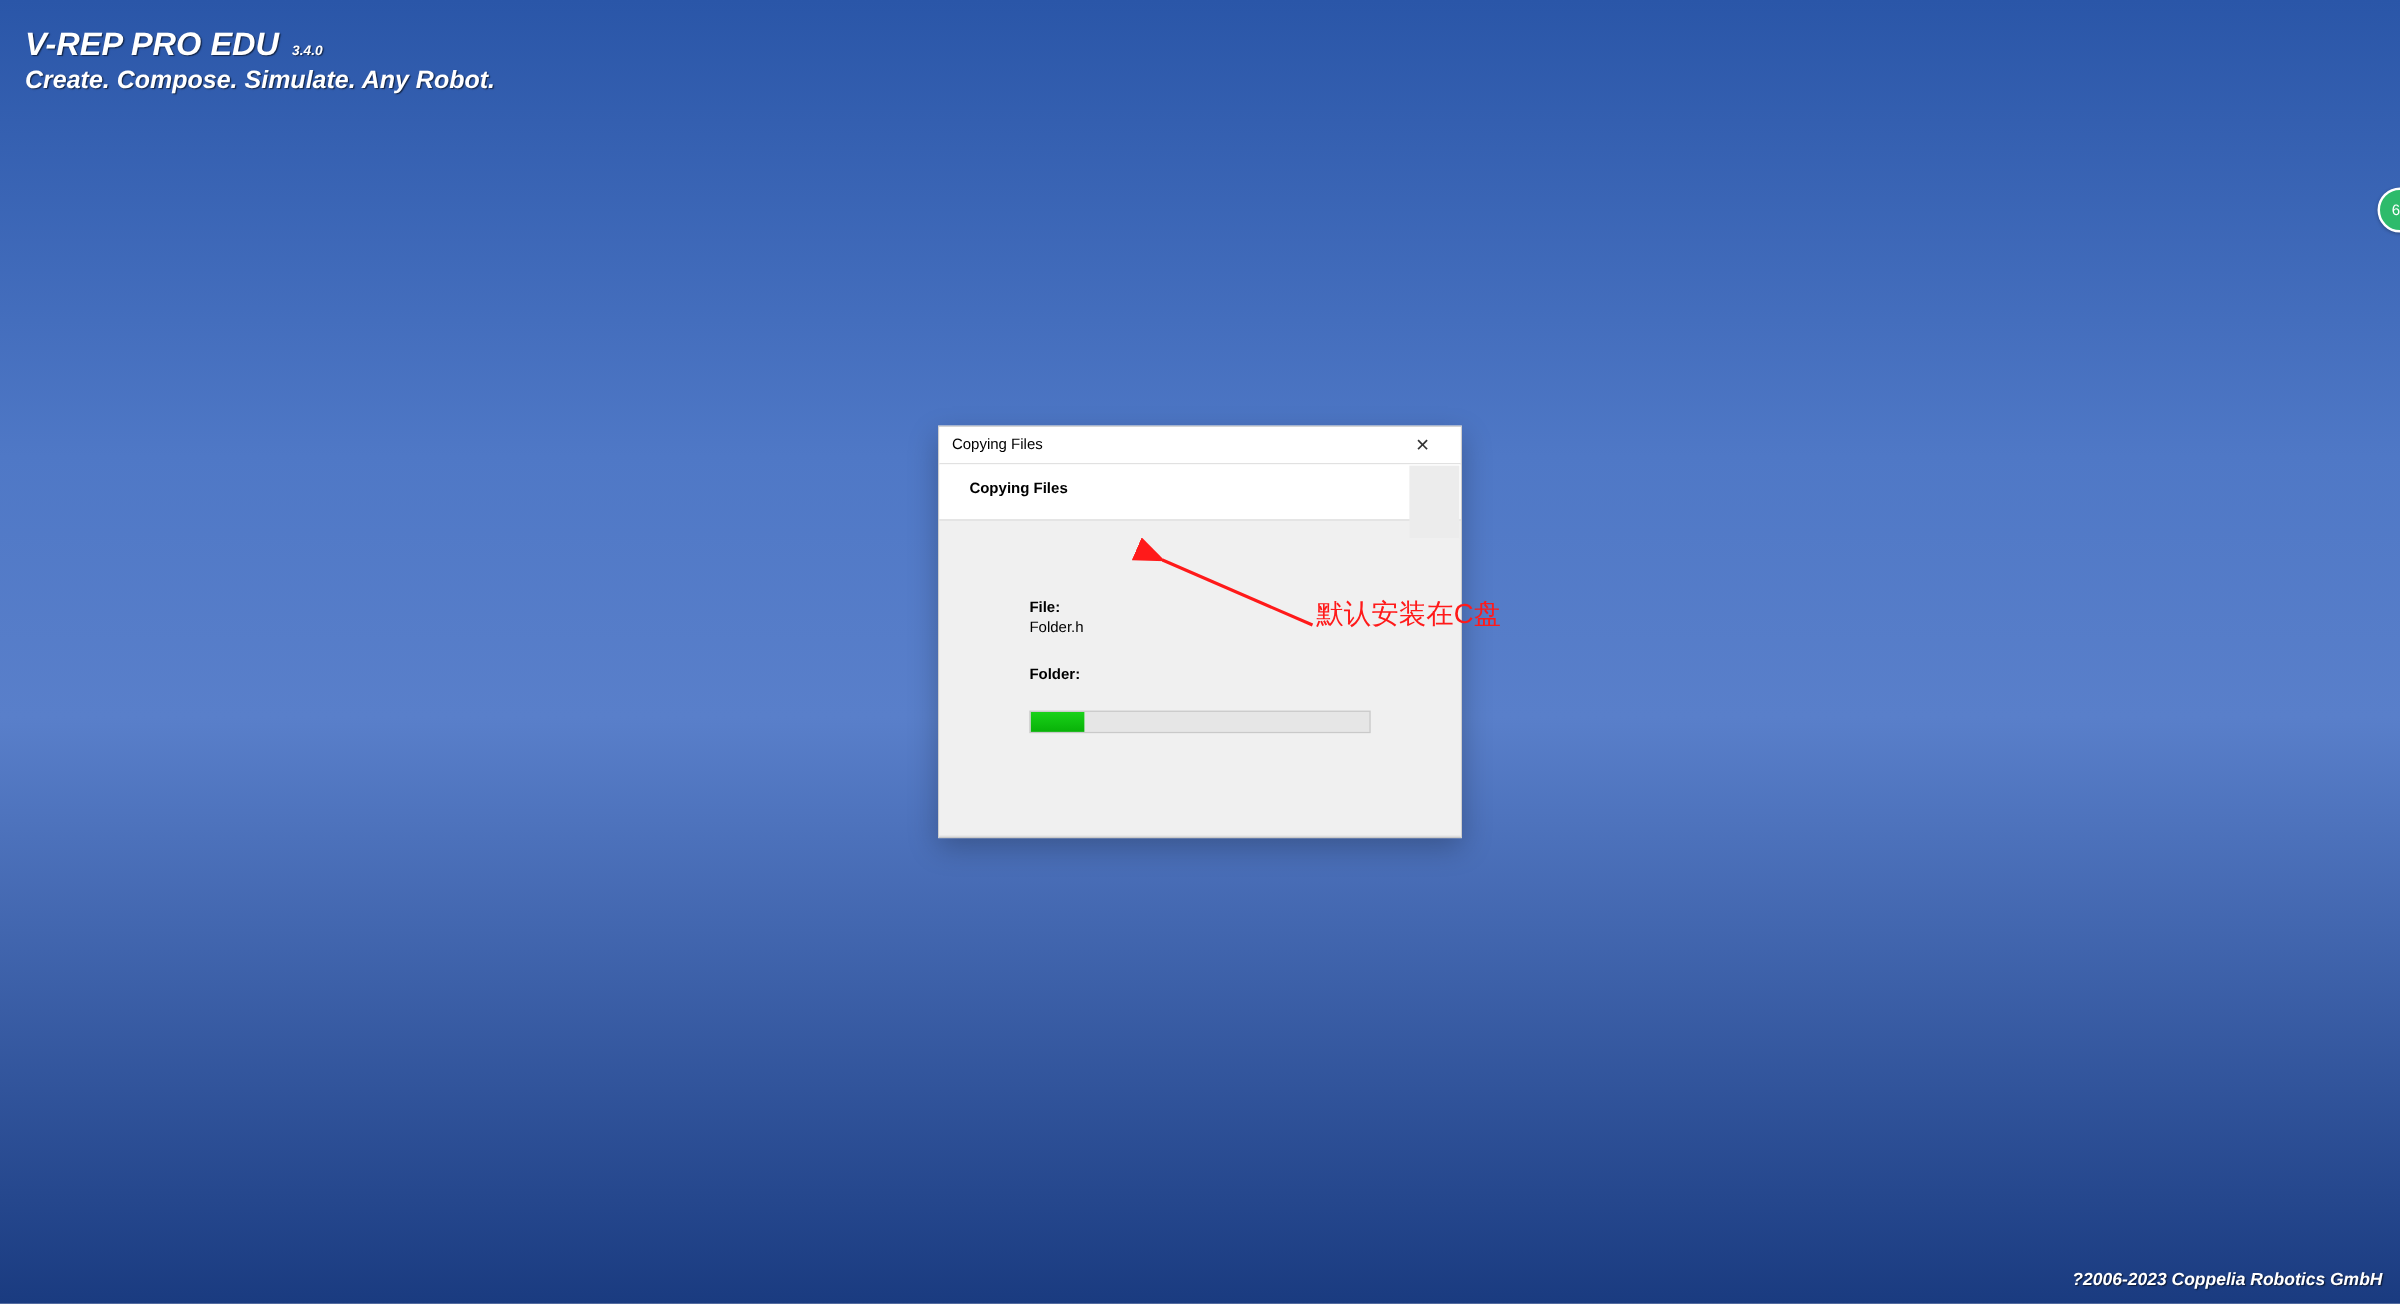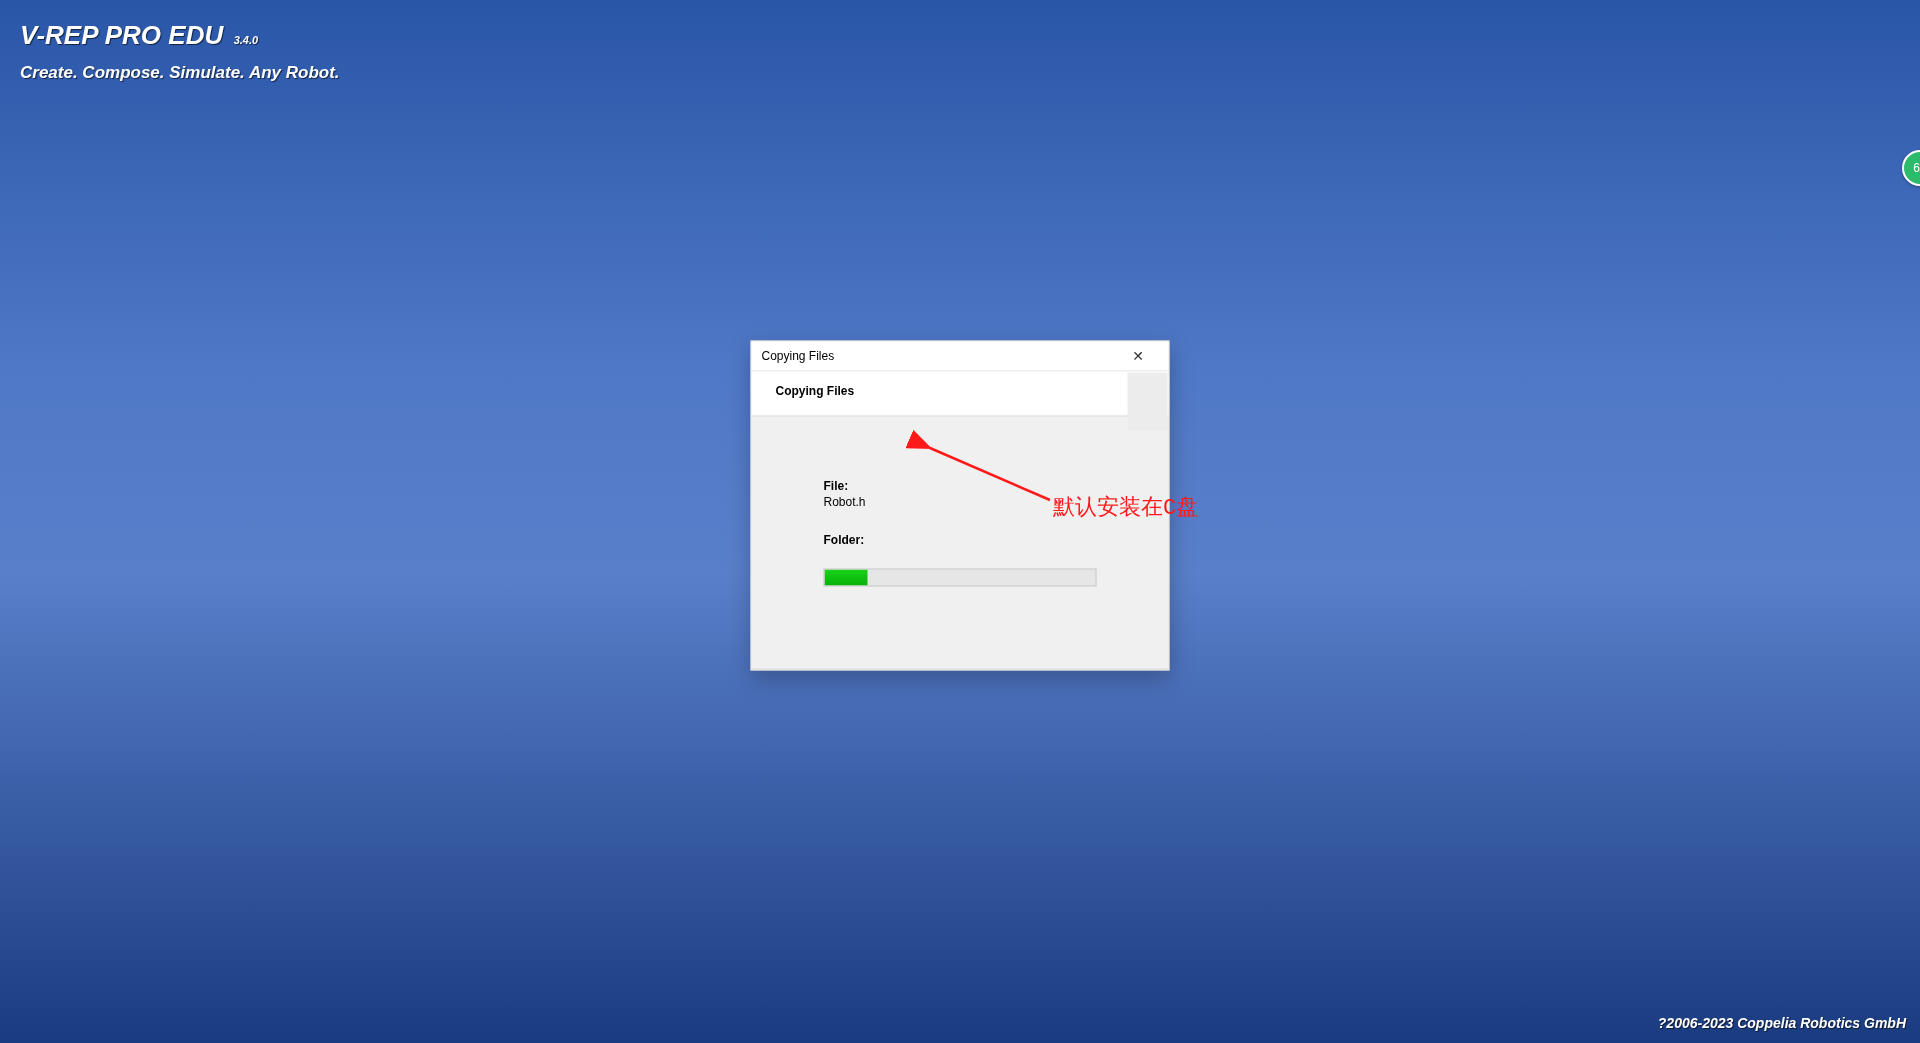--- a/index.html
+++ b/index.html
@@ -7,21 +7,21 @@
     .bg {
       position: absolute; inset: 0;
       background: linear-gradient(180deg, #2a56a8 0%, #4f78c6 35%, #597fca 55%, #1a3b80 100%);
     }
     .brand {
       position: absolute; left: 20px; top: 20px; color: #fff;
       text-shadow: 1px 1px 1px rgba(0,0,0,.6);
     }
     .brand .t1 { font-size: 26px; font-weight: 700; font-style: italic; display: inline-block; }
     .brand .t1v { font-size: 11px; font-weight: 700; font-style: italic; margin-left: 6px; display: inline-block; }
-    .brand .t2 { font-size: 17px; font-weight: 700; font-style: italic; margin-top: 12px; }
+    .brand .t2 { font-size: 20px; font-weight: 700; font-style: italic; margin-top: 2px; }
     .copyright {
       position: absolute; right: 14px; bottom: 12px;
       color: #fff; font-size: 14px; font-weight: 700; font-style: italic;
       text-shadow: 1px 1px 1px rgba(0,0,0,.6);
     }
     .badge {
       position: absolute; right: -18px; top: 150px;
       width: 36px; height: 36px; border-radius: 50%;
       background: #2dbb6b; border: 2px solid #fff;
       color: #fff; font-size: 12px; display: flex; align-items: center; justify-content: center;
@@ -80,22 +80,22 @@
     .btn {
       min-width: 74px; height: 24px; border: 1px solid #adadad; background: #e1e1e1;
       font-size: 12px; padding: 0 10px; display: inline-flex; align-items: center; justify-content: center;
     }
     .btn[disabled] { color: #8a8a8a; background: #e8e8e8; }
     .btn.default { border: 1px solid #0078d7; background: #e1e1e1; outline: 1px solid #0078d7; outline-offset: -3px; }
     .ul { text-decoration: underline; }
 
     
     .anno-text {
-      position: absolute; color: #ff1a1a; font-size: 22px; font-family: Liberation Mono, monospace;
-      left: 1053px; top: 492px; white-space: nowrap;
+      position: absolute; color: #ff1a1a; font-size: 22px; font-family: Liberation Sans, sans-serif;
+      left: 1053px; top: 476px; white-space: nowrap;
     }
     .anno-svg { position: absolute; left: 0; top: 0; width: 100%; height: 100%; pointer-events: none; }
   </style>
 </head>
 <body>
 
 <div class="bg"></div>
 
 <div class="brand">
   <div>
@@ -115,21 +115,21 @@
     </div>
   </div>
 
   <div class="head">
     <div class="h1">Copying Files</div>
   </div>
   <div class="head-side"></div>
 
   <div class="body">
     <div class="lbl">File:</div>
-    <div class="val">Robot.h</div>
+    <div class="val">Folder.h</div>
 
     <div class="lbl mt">Folder:</div>
 
     <div class="progress">
       <div class="bar" style="width: 16%;"></div>
     </div>
   </div>
 
 </div>
 

